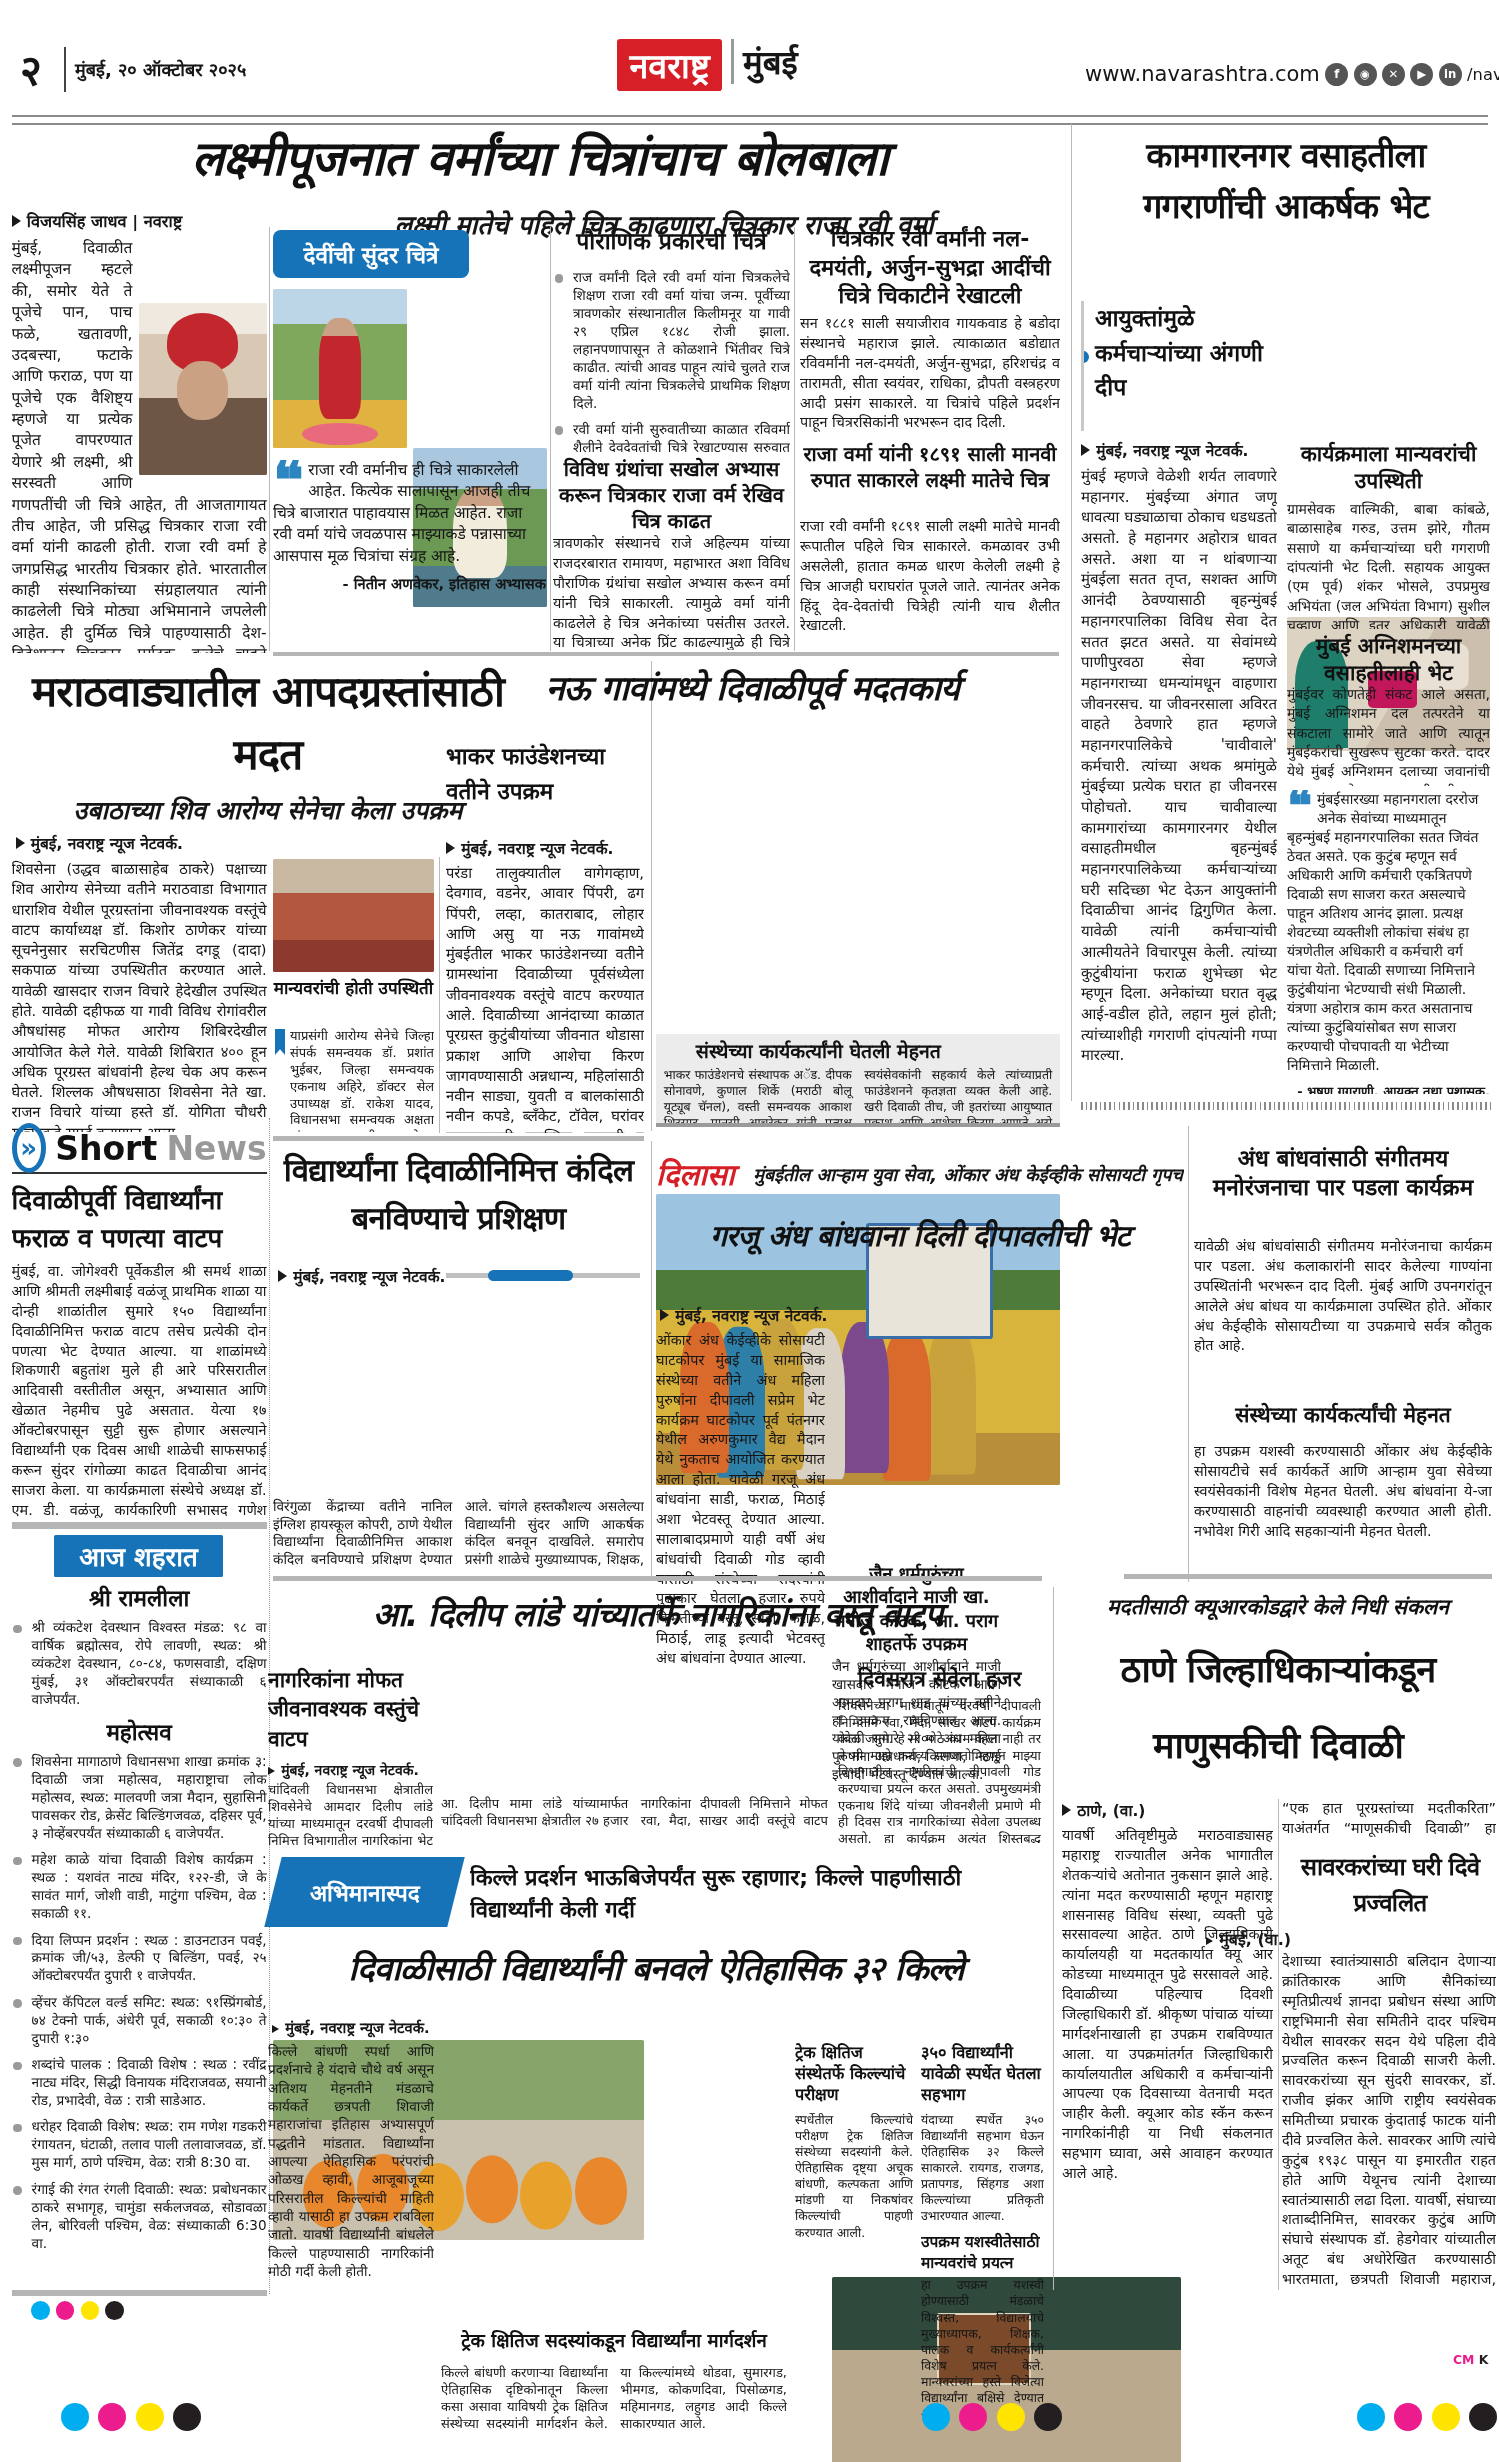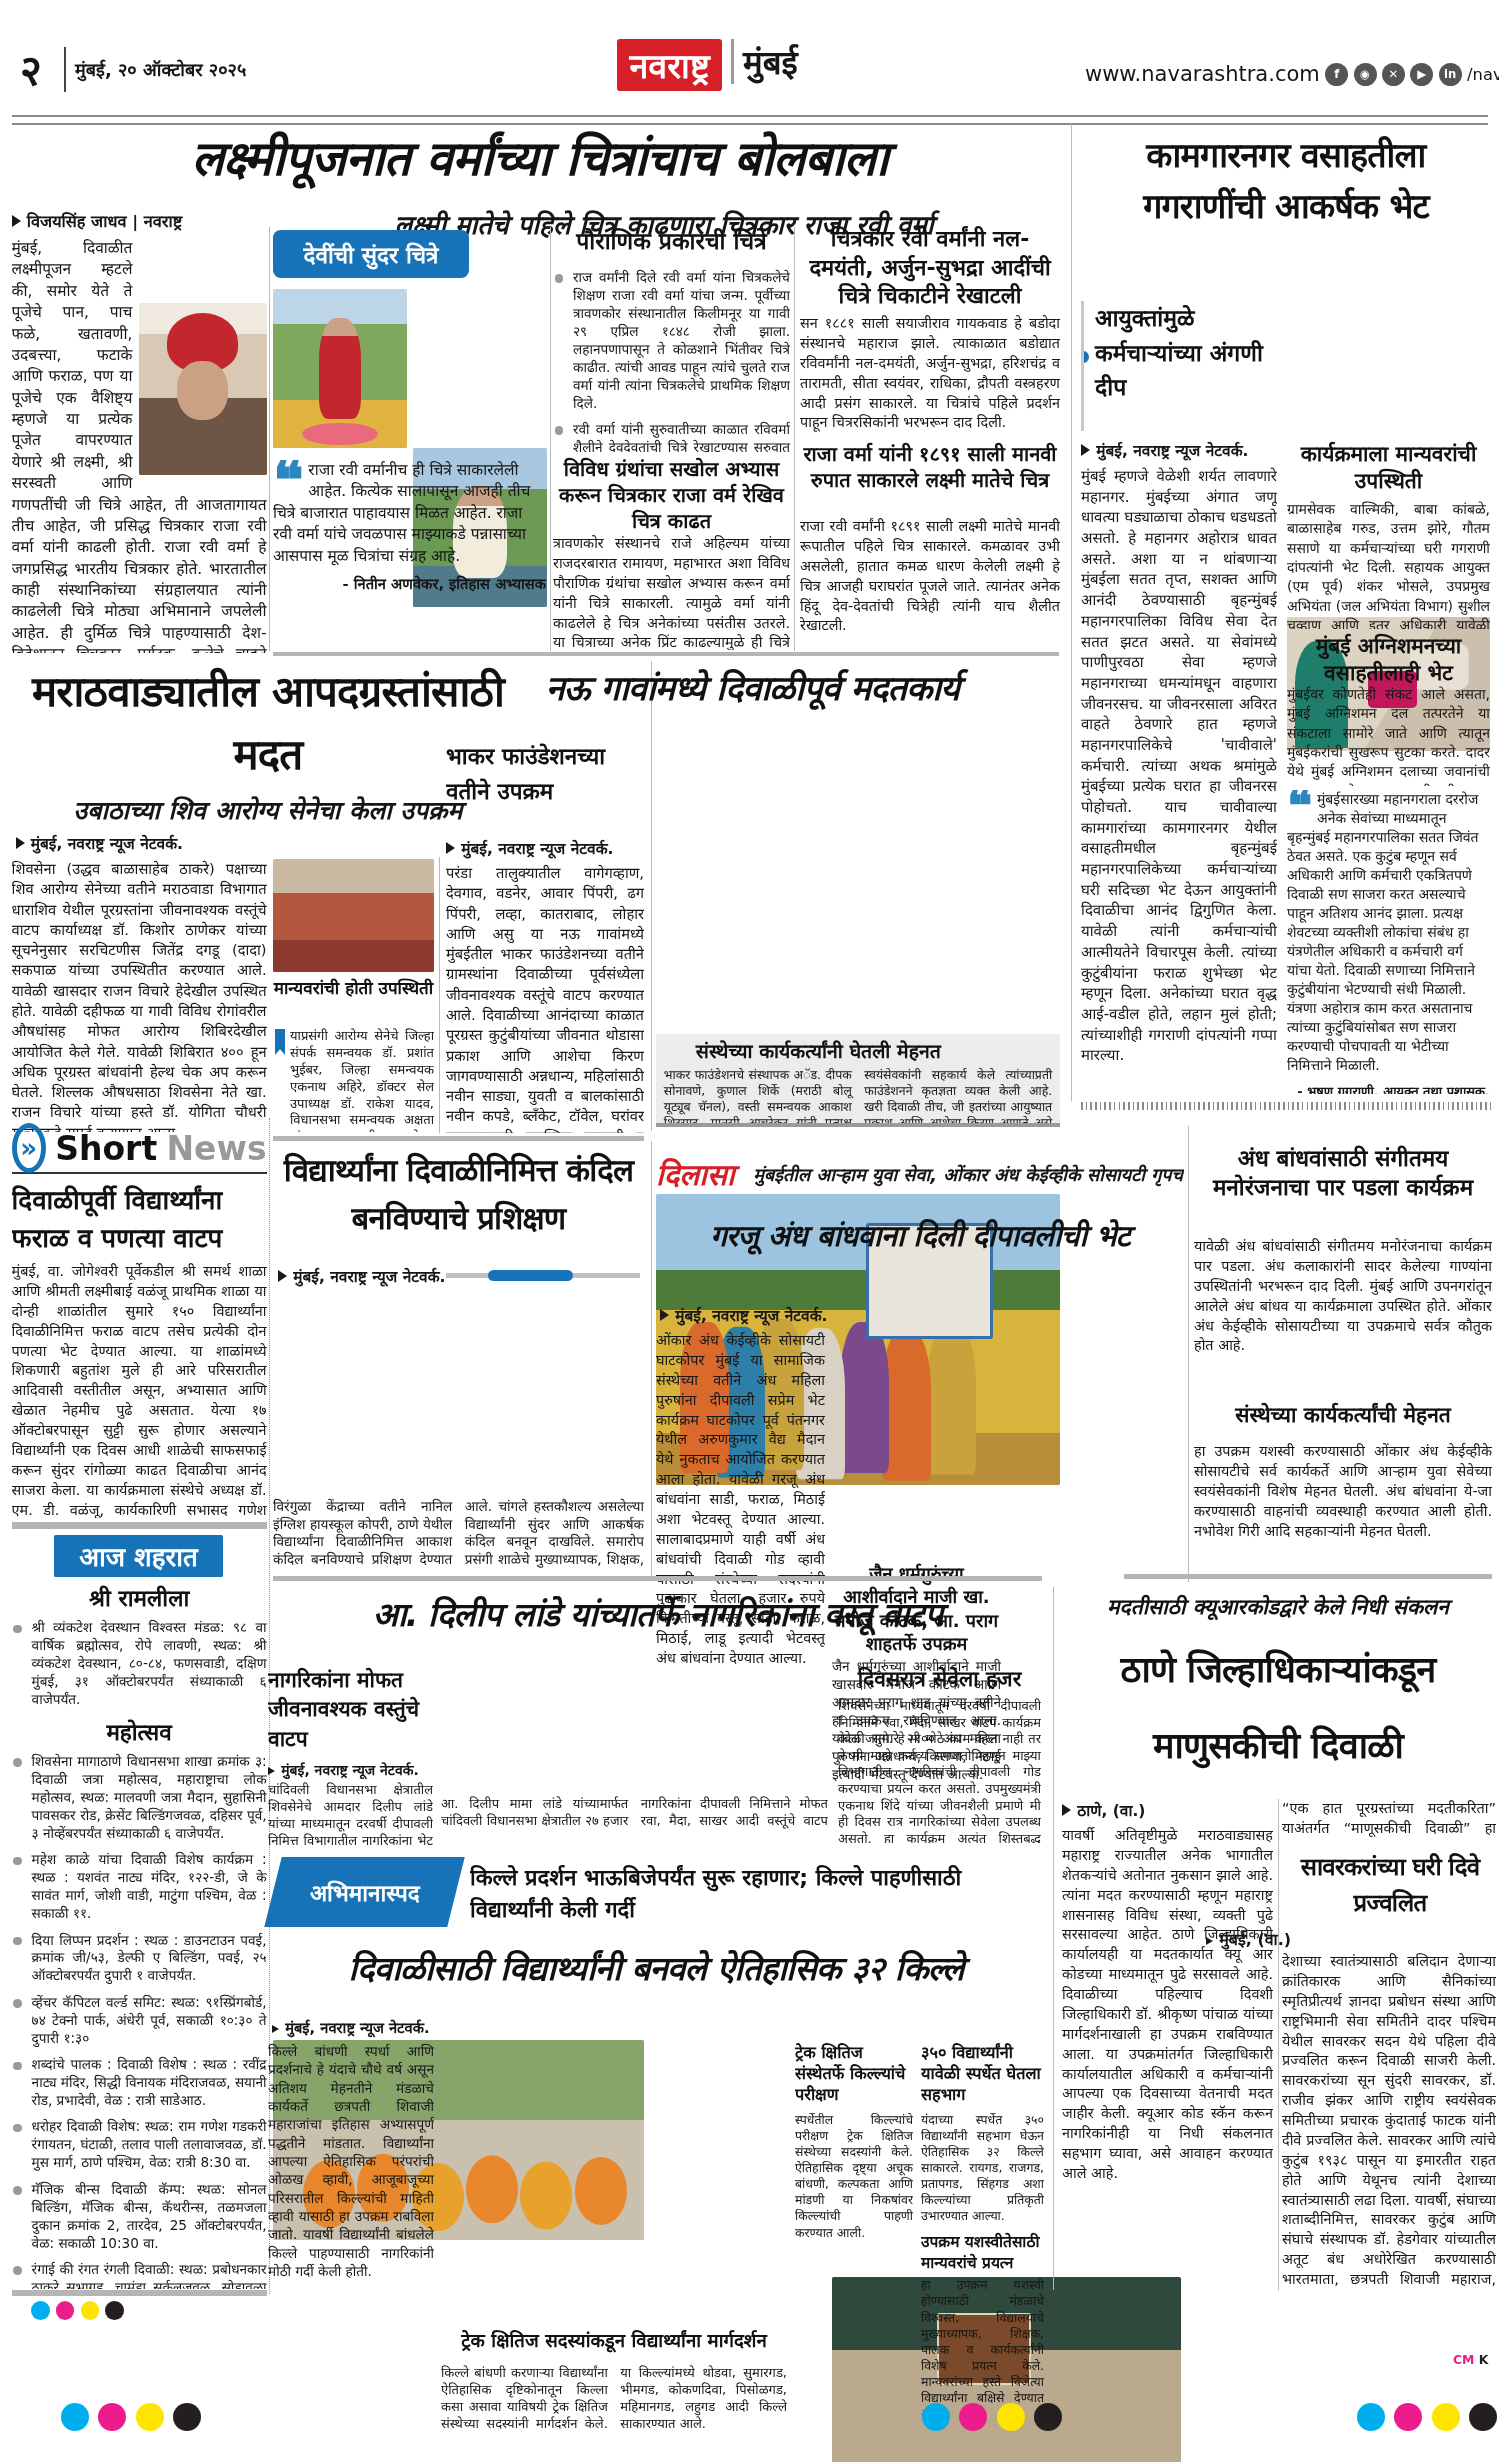--- a/index.html
+++ b/index.html
@@ -205,21 +205,20 @@
       <li>श्री व्यंकटेश देवस्थान विश्वस्त मंडळ: ९८ वा वार्षिक ब्रह्मोत्सव, रोपे लावणी, स्थळ: श्री व्यंकटेश देवस्थान, ८०-८४, फणसवाडी, दक्षिण मुंबई, ३१ ऑक्टोबरपर्यंत संध्याकाळी ६ वाजेपर्यंत.</li>
     </ul>
     <div class="khead ctr" style="font-size:22.5px;margin:4.7px 0 6.2px;">महोत्सव</div>
     <ul class="ev">
       <li>शिवसेना मागाठाणे विधानसभा शाखा क्रमांक ३: दिवाळी जत्रा महोत्सव, महाराष्ट्राचा लोक महोत्सव, स्थळ: मालवणी जत्रा मैदान, सुहासिनी पावसकर रोड, क्रेसेंट बिल्डिंगजवळ, दहिसर पूर्व, ३ नोव्हेंबरपर्यंत संध्याकाळी ६ वाजेपर्यंत.</li>
       <li>महेश काळे यांचा दिवाळी विशेष कार्यक्रम : स्थळ : यशवंत नाट्य मंदिर, १२२-डी, जे के सावंत मार्ग, जोशी वाडी, माटुंगा पश्चिम, वेळ : सकाळी ११.</li>
       <li>दिया लिप्पन प्रदर्शन : स्थळ : डाउनटाउन पवई, क्रमांक जी/५३, डेल्फी ए बिल्डिंग, पवई, २५ ऑक्टोबरपर्यंत दुपारी १ वाजेपर्यंत.</li>
       <li>व्हेंचर कॅपिटल वर्ल्ड समिट: स्थळ: ९१स्प्रिंगबोर्ड, ७४ टेक्नो पार्क, अंधेरी पूर्व, सकाळी १०:३० ते दुपारी १:३०</li>
       <li>शब्दांचे पालक : दिवाळी विशेष : स्थळ : रवींद्र नाट्य मंदिर, सिद्धी विनायक मंदिराजवळ, सयानी रोड, प्रभादेवी, वेळ : रात्री साडेआठ.</li>
       <li>धरोहर दिवाळी विशेष: स्थळ: राम गणेश गडकरी रंगायतन, घंटाळी, तलाव पाली तलावाजवळ, डॉ. मुस मार्ग, ठाणे पश्चिम, वेळ: रात्री 8:30 वा.</li>
-      <li>मॅजिक बीन्स दिवाळी कॅम्प: स्थळ: सोनल बिल्डिंग, मॅजिक बीन्स, कॅथरीन्स, तळमजला दुकान क्रमांक 2, तारदेव, 25 ऑक्टोबरपर्यंत, वेळ: सकाळी 10:30 वा.</li>
       <li>रंगाई की रंगत रंगली दिवाळी: स्थळ: प्रबोधनकार ठाकरे सभागृह, चामुंडा सर्कलजवळ, सोडावळा लेन, बोरिवली पश्चिम, वेळ: संध्याकाळी 6:30 वा.</li>
 
     </ul>
   </div>
   <div class="hbar" style="left:11.6px;top:2290px;width:255px;height:6.2px;"></div>
   <div class="abs dotrow" style="left:31px;top:2301px;gap:6.2px;">
     <span style="width:18.6px;height:18.6px;background:#00aeef;"></span>
     <span style="width:18.6px;height:18.6px;background:#ec1c8d;"></span>
     <span style="width:18.6px;height:18.6px;background:#ffe400;"></span>
     <span style="width:18.6px;height:18.6px;background:#231f20;"></span>

